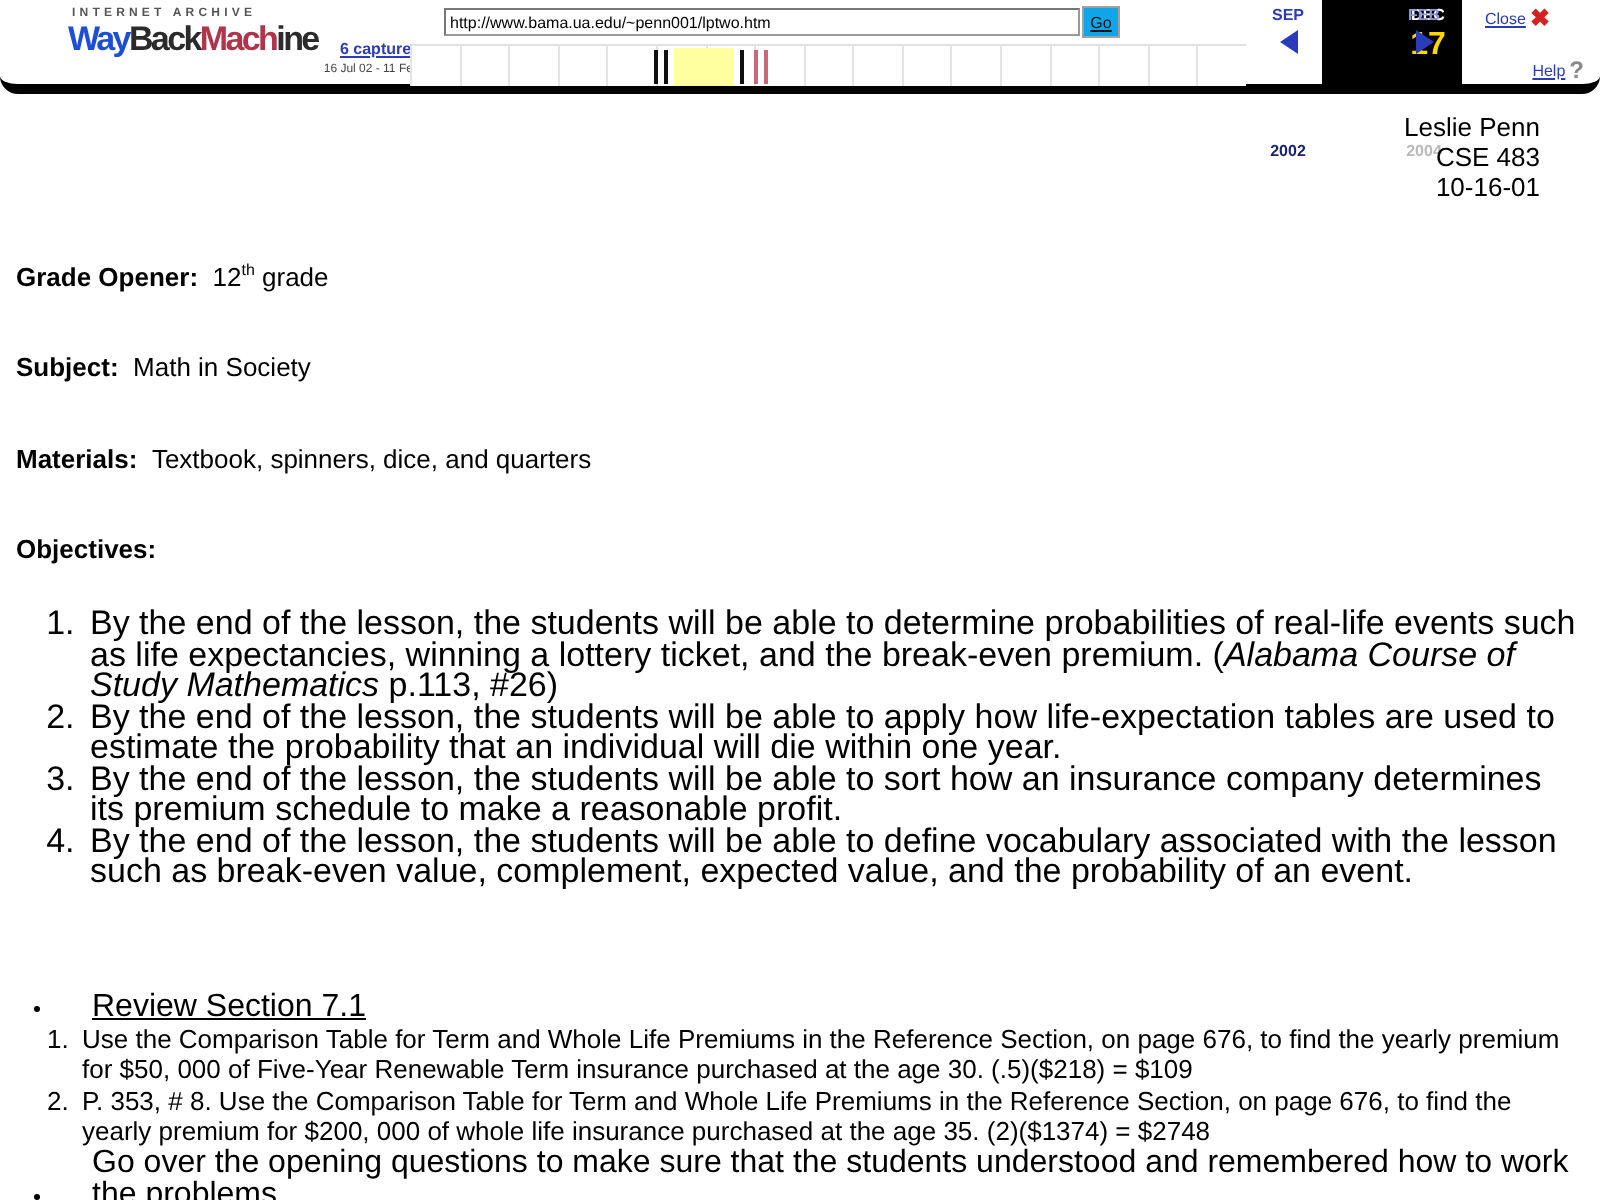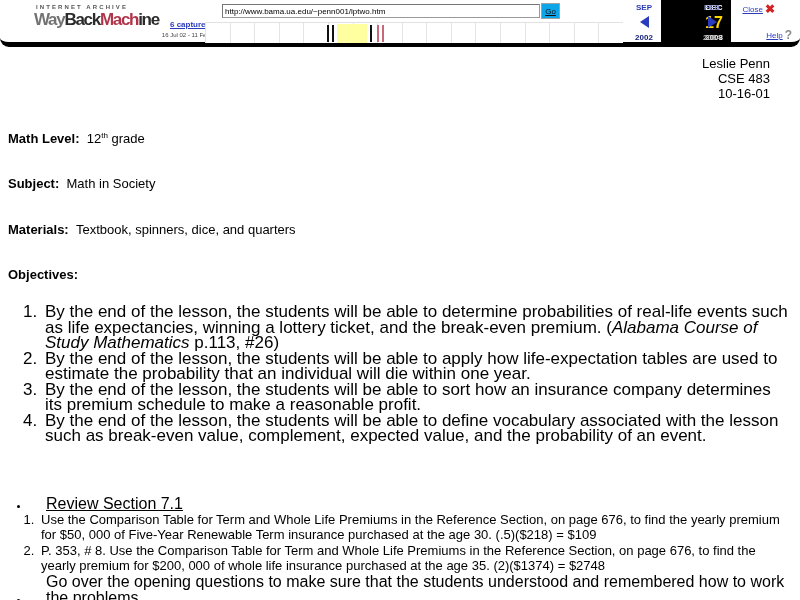--- a/index.html
+++ b/index.html
@@ -53,21 +53,21 @@
   .wm-logo-main {
     margin-top: 1px;
     margin-left: 20px;
     font-family: "Liberation Sans", sans-serif;
     font-weight: bold;
     font-size: 17px;
     letter-spacing: -1.3px;
     line-height: 17px;
     white-space: nowrap;
   }
-  .wm-logo-way { color: #737373; }
+  .wm-logo-way { color: #1d4ed8; }
   .wm-logo-back { color: #2b2b2b; }
   .wm-logo-mach { color: #b0354a; }
   .wm-logo-ine { color: #2b2b2b; margin-top: 24px; }
 
   
   .wm-captures {
     position: absolute;
     left: 140px;
     top: 20px;
     width: 100px;
@@ -199,20 +199,21 @@
     font-weight: bold;
     color: #ffd700;
     line-height: 17px;
   }
   .dn-yr {
     font-family: "Liberation Sans", sans-serif;
     font-size: 8px;
     font-weight: bold;
     line-height: 11px;
     color: #17227a;
+    margin-top: 38px;
   }
   .dn-col.cur .dn-yr { color: #ffffff; }
   .dn-col.next .dn-yr { color: #b9b9b9; }
   .dn-col.next .dn-mon { color: #8d97d6; }
 
   
   .wm-close {
     position: absolute;
     right: 25px;
     top: 2px;
@@ -361,21 +362,21 @@
 <div id="doc">
 
   <div class="doc-header">
     <div>Leslie Penn</div>
     <div>CSE 483</div>
     <div>10-16-01</div>
   </div>
 
   <div class="spacer-30"></div>
 
-  <div class="field"><span class="lbl">Math Level:</span>&nbsp;&nbsp;<span><span>12</span><sup>th</sup><span> grade</span></span></div>
+  <div class="field"><span class="lbl">Grade Opener:</span>&nbsp;&nbsp;<span><span>12</span><sup>th</sup><span> grade</span></span></div>
 
   <div class="spacer-30"></div>
 
   <div class="field"><span class="lbl">Subject:</span>&nbsp;&nbsp;<span>Math in Society</span></div>
 
   <div class="spacer-30"></div>
 
   <div class="field"><span class="lbl">Materials:</span>&nbsp;&nbsp;<span>Textbook, spinners, dice, and quarters</span></div>
 
   <div class="spacer-30"></div>

